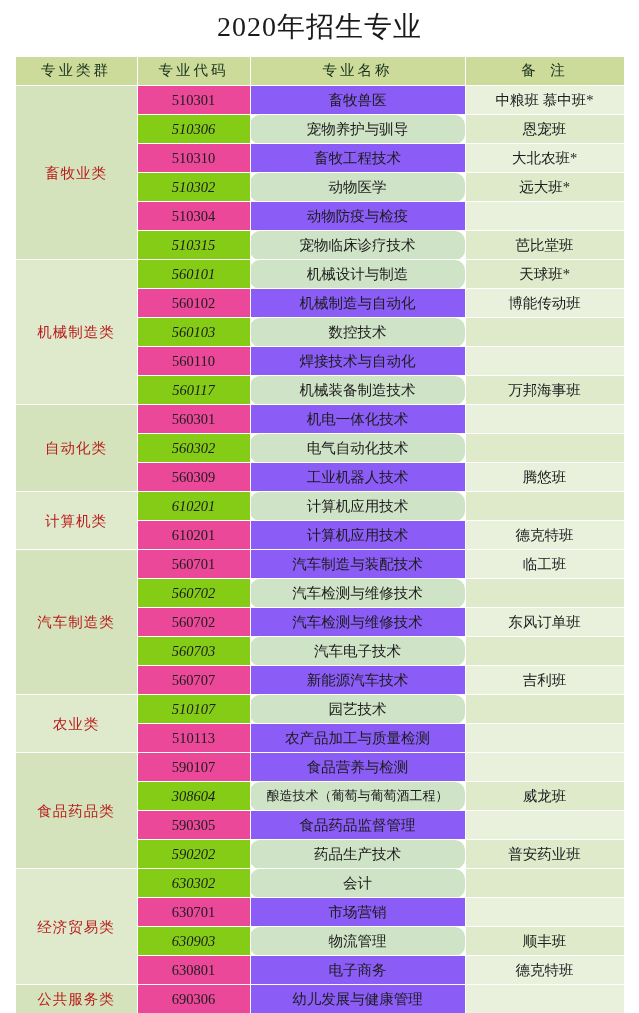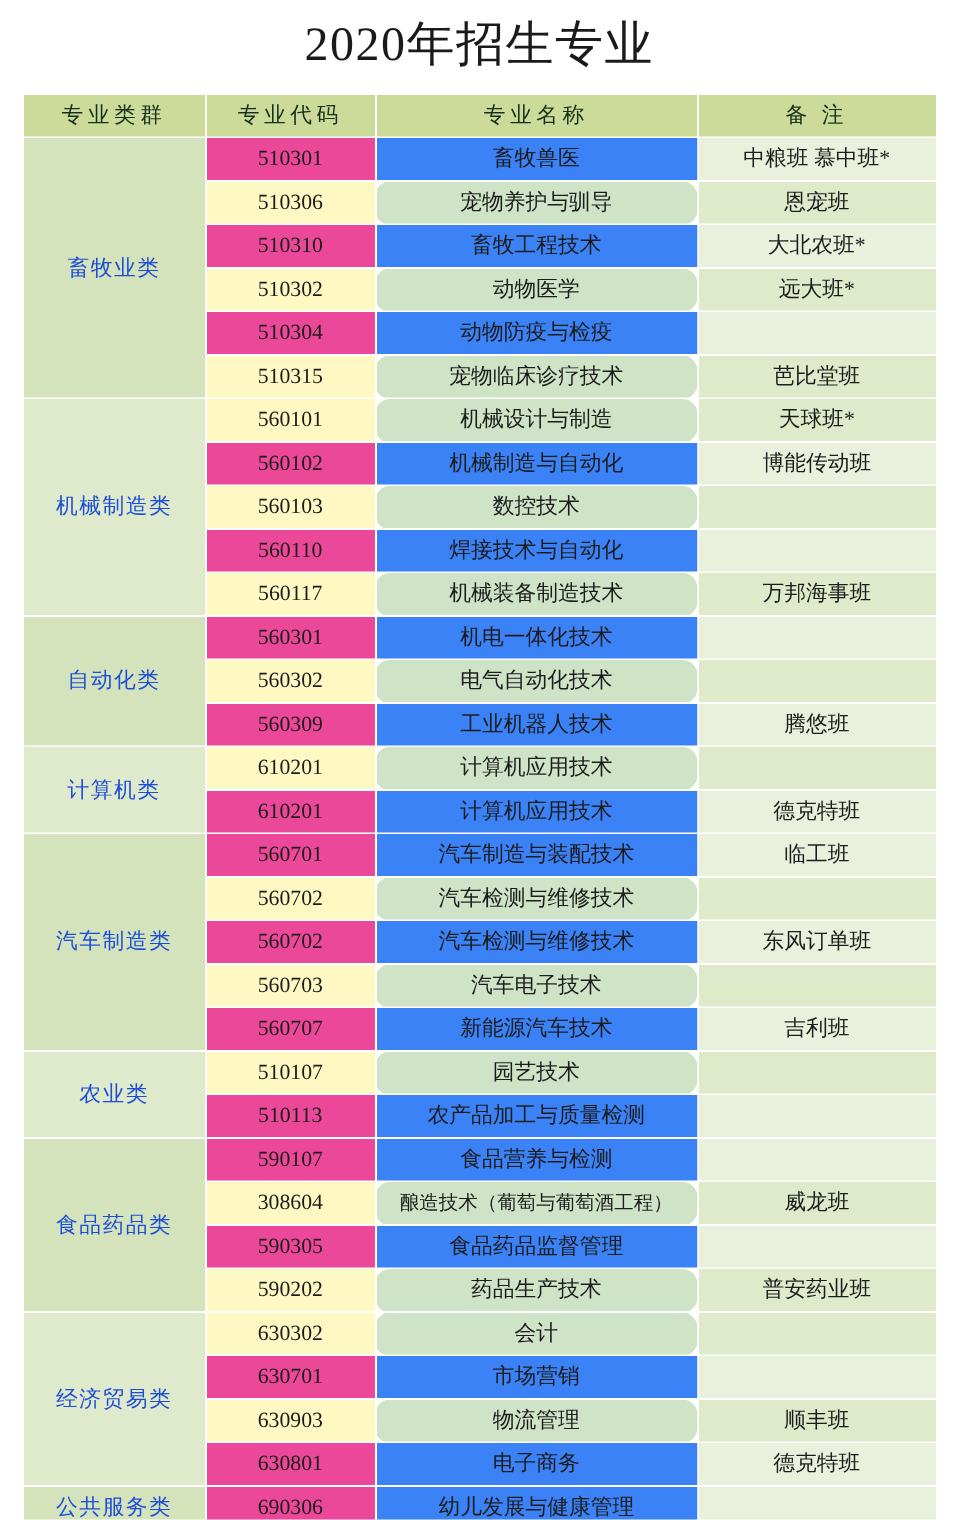--- a/index.html
+++ b/index.html
@@ -15,21 +15,21 @@
     overflow: hidden;
   }
   .page {
     width: 639px;
     height: 1013px;
     position: relative;
     box-sizing: border-box;
   }
   .title {
     text-align: center;
-    font-size: 32px;
+    font-size: 28px;
     letter-spacing: 1px;
     color: #1a1a1a;
     padding-top: 8px;
     padding-bottom: 10px;
     font-family: "Liberation Serif", "DejaVu Serif", serif;
     font-weight: normal;
   }
   table.schedule {
     border-collapse: collapse;
     width: 609px;
@@ -49,42 +49,43 @@
     overflow: hidden;
   }
   thead th {
     background: #cddb9a;
     font-size: 16px;
     letter-spacing: 3px;
     color: #17301b;
     height: 34px;
     line-height: 34px;
     border-top: 1px solid #ffffff;
+    font-family: Liberation Mono, monospace;
   }
   .col-group  { width: 122px; }
   .col-code   { width: 113px; }
   .col-name   { width: 215px; }
   .col-note   { width: 159px; }
 
   td.group-cell {
     font-size: 15px;
     letter-spacing: 1px;
-    color: #1d4ed8;
+    color: #b91c1c;
     font-family: Liberation Serif, serif;
   }
 
   
   .g-a { background: #d4e3bb; }
   .g-b { background: #dfe9cb; }
 
-  .c-a { background: #fef9c3; }
+  .c-a { background: #84cc16; font-style: italic; }
   .c-b { background: #ec4899; }
 
   .n-a { background: #cfe3c6; border-radius: 10px; }
-  .n-b { background: #3b82f6; }
+  .n-b { background: #8b5cf6; }
 
   .r-a { background: #dfeacb; margin-top: 36px; }
   .r-b { background: #e9f1dd; }
 </style>
 </head>
 <body>
 
 <div class="page">
 
   <div class="title">2020年招生专业</div>

